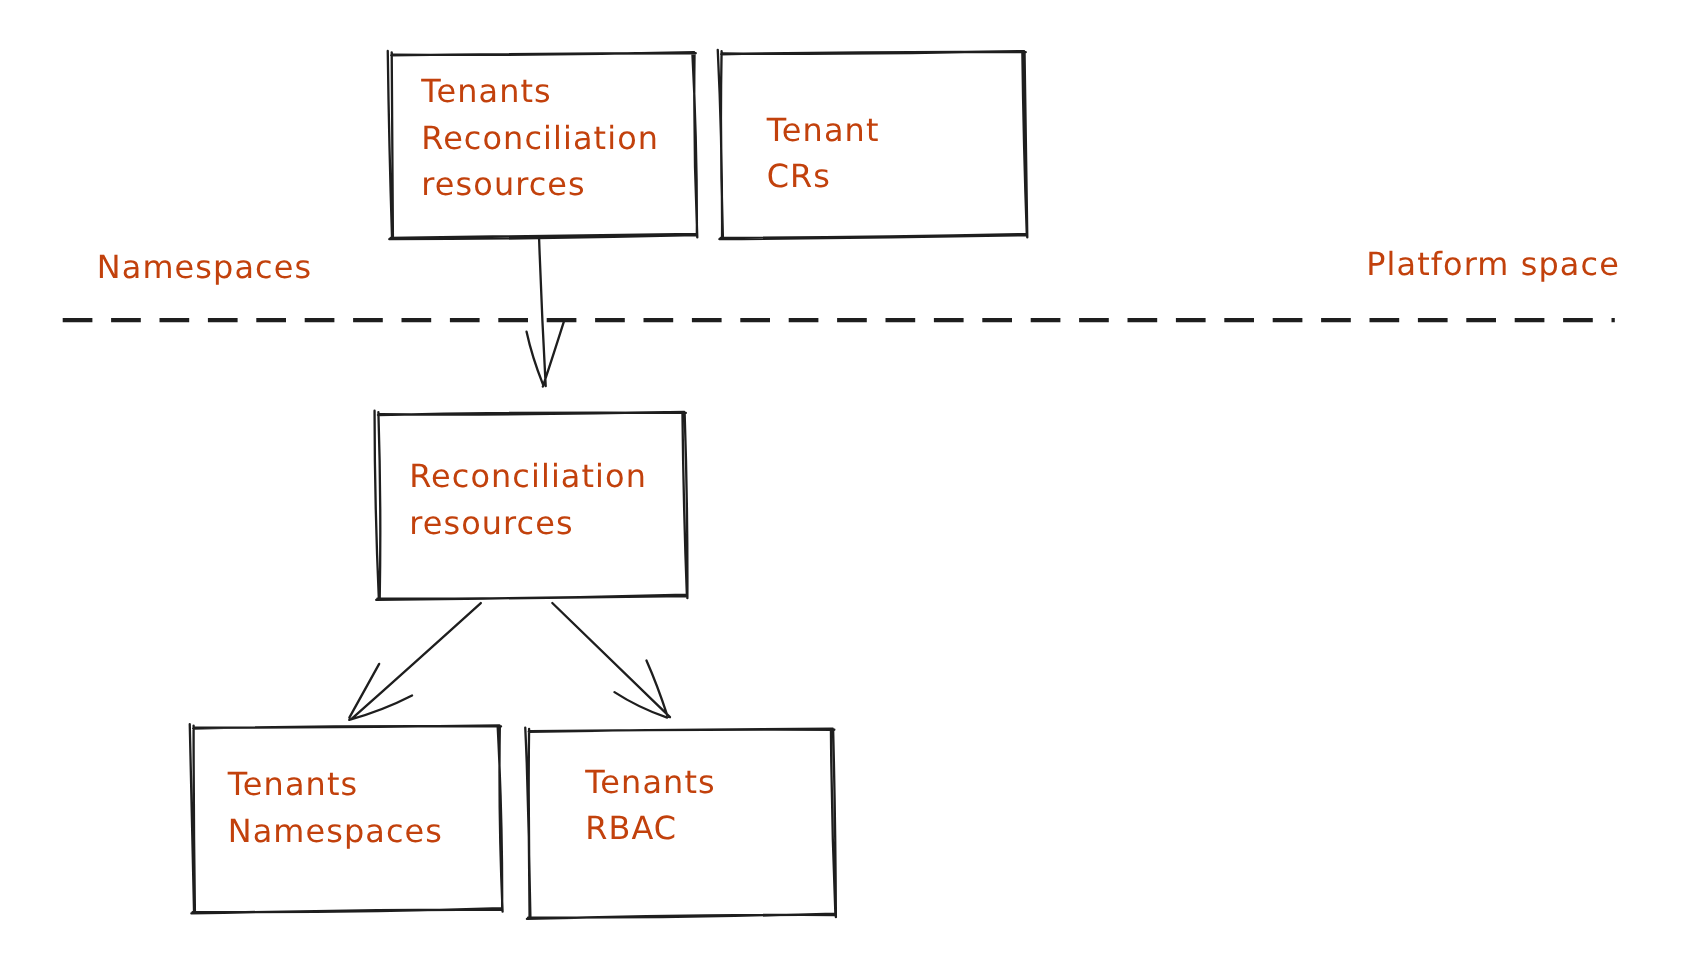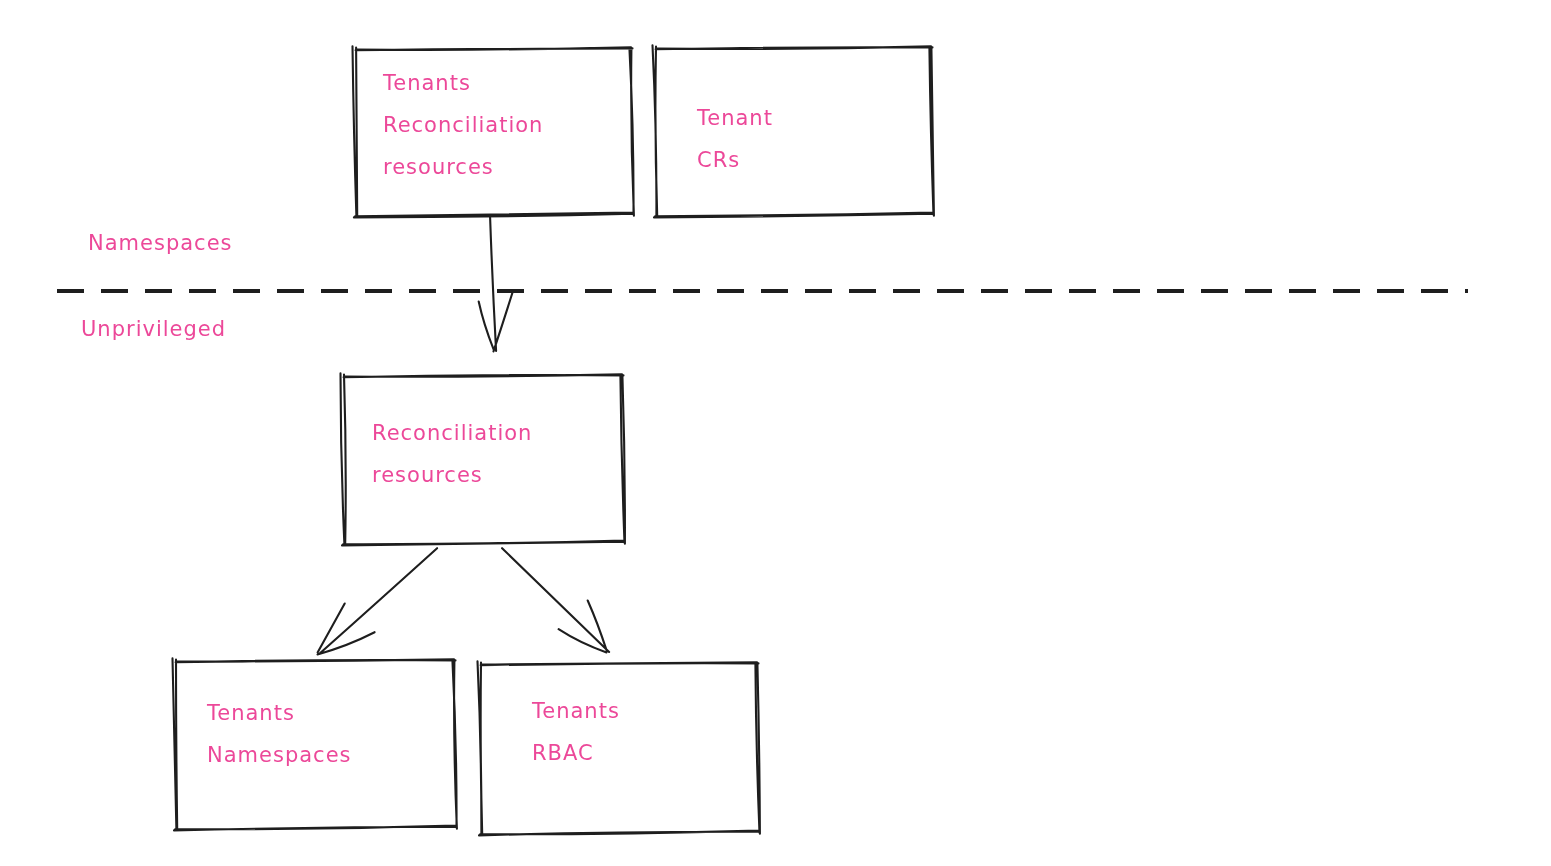--- a/index.html
+++ b/index.html
@@ -5,21 +5,21 @@
   html,body{margin:0;padding:0;background:#ffffff;}
   .canvas{
     position:relative;width:1551px;height:866px;overflow:hidden;
     background:#ffffff;
     font-family:"DejaVu Sans",sans-serif;
   }
   .canvas svg{position:absolute;left:0;top:0;}
   .stroke{fill:none;stroke:#1e1e1e;stroke-width:2.1;stroke-linecap:round;stroke-linejoin:round;}
   .box{position:absolute;}
   .hand{
-    position:absolute;color:#ec4899;font-size:21px;line-height:42px;
+    position:absolute;color:#c2410c;font-size:29px;line-height:42px;
     letter-spacing:1px;white-space:pre-line;
   }
   .region{line-height:36px;}
 </style>
 </head>
 <body>
 
 <div class="canvas">
 
   <svg id="strokes" width="1551" height="866" viewBox="0 0 1551 866">
@@ -39,21 +39,21 @@
 Reconciliation
 resources</div>
   </div>
 
   <div class="box" style="left:655px;top:47px;width:277px;height:120px">
     <div class="hand" style="left:42px;top:50px">Tenant
 CRs</div>
   </div>
 
   <div class="hand region" style="left:88px;top:225px">Namespaces</div>
-  <div class="hand region" style="left:81px;top:311px">Unprivileged</div>
+  <div class="hand region" style="left:1242px;top:222px">Platform space</div>
 
   <div class="box" style="left:343px;top:375px;width:280px;height:168px">
     <div class="hand" style="left:29px;top:37px">Reconciliation
 resources</div>
   </div>
 
   <div class="box" style="left:175px;top:660px;width:280px;height:168px">
     <div class="hand" style="left:32px;top:32px">Tenants
 Namespaces</div>
   </div>

